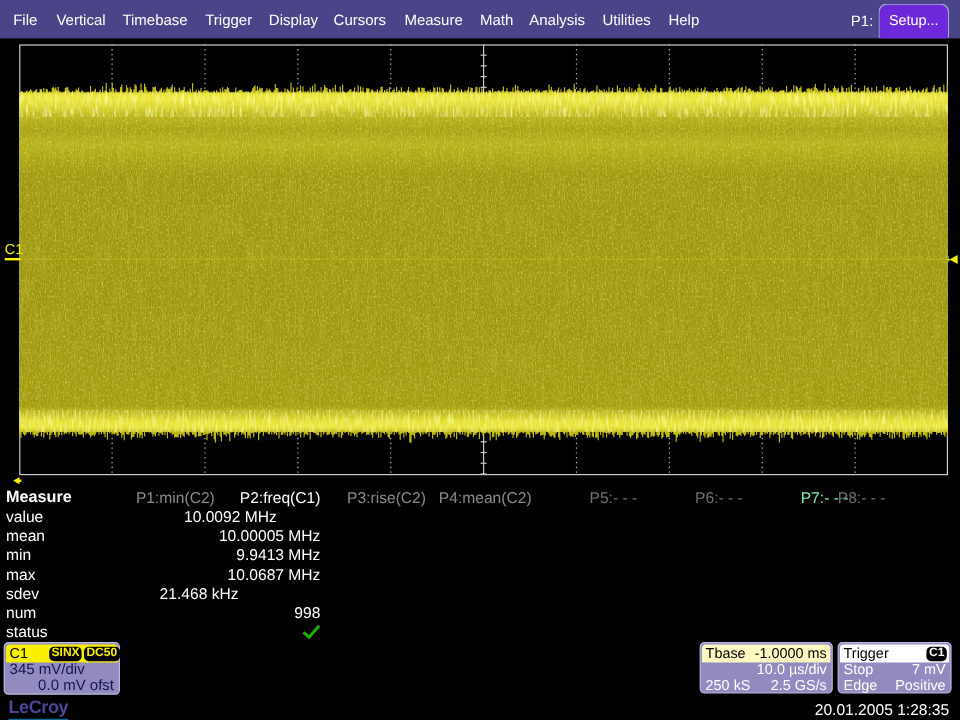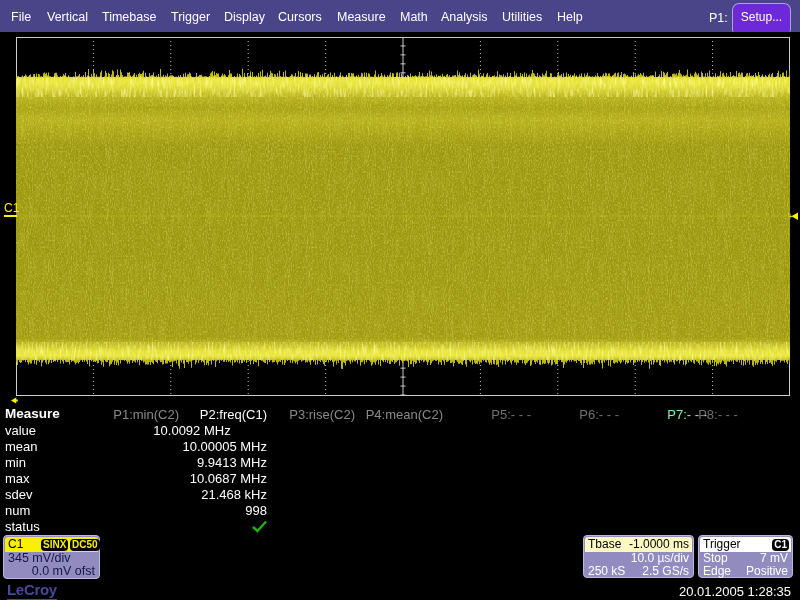--- a/index.html
+++ b/index.html
@@ -207,21 +207,21 @@
 <div class="mrow" style="top:407px;left:643px;width:150px;text-align:center;color:#707070">P8:- - -</div>
 <div class="mrow" style="top:423px;left:5px">value</div>
 <div class="mrow" style="top:423px;left:117px;width:150px;text-align:center">10.0092 MHz</div>
 <div class="mrow" style="top:439px;left:5px">mean</div>
 <div class="mrow" style="top:439px;left:117px;width:150px;text-align:right">10.00005 MHz</div>
 <div class="mrow" style="top:455px;left:5px">min</div>
 <div class="mrow" style="top:455px;left:117px;width:150px;text-align:right">9.9413 MHz</div>
 <div class="mrow" style="top:471px;left:5px">max</div>
 <div class="mrow" style="top:471px;left:117px;width:150px;text-align:right">10.0687 MHz</div>
 <div class="mrow" style="top:487px;left:5px">sdev</div>
-<div class="mrow" style="top:487px;left:117px;width:150px;text-align:right">21.468 kHz</div>
+<div class="mrow" style="top:487px;left:133px;width:150px;">21.468 kHz</div>
 <div class="mrow" style="top:503px;left:5px">num</div>
 <div class="mrow" style="top:503px;left:117px;width:150px;text-align:right">998</div>
 <div class="mrow" style="top:519px;left:5px">status</div>
 <svg style="position:absolute;left:251px;top:519px" width="17" height="14">
     <path d="M2,8 L6.5,12 L15,2.5" stroke="#1db40a" stroke-width="2.4" fill="none"></path>
   </svg>
 <div class="box" style="left:3px;top:535px;width:97px;height:44px">
 <div class="bhdr" style="background:#f8f000;color:#000">
       <span style="position:absolute;left:3px;font-size:12px">C1</span>
 <span class="badge" style="position:absolute;left:36px;top:1.5px;color:#f8f000">SINX</span>

